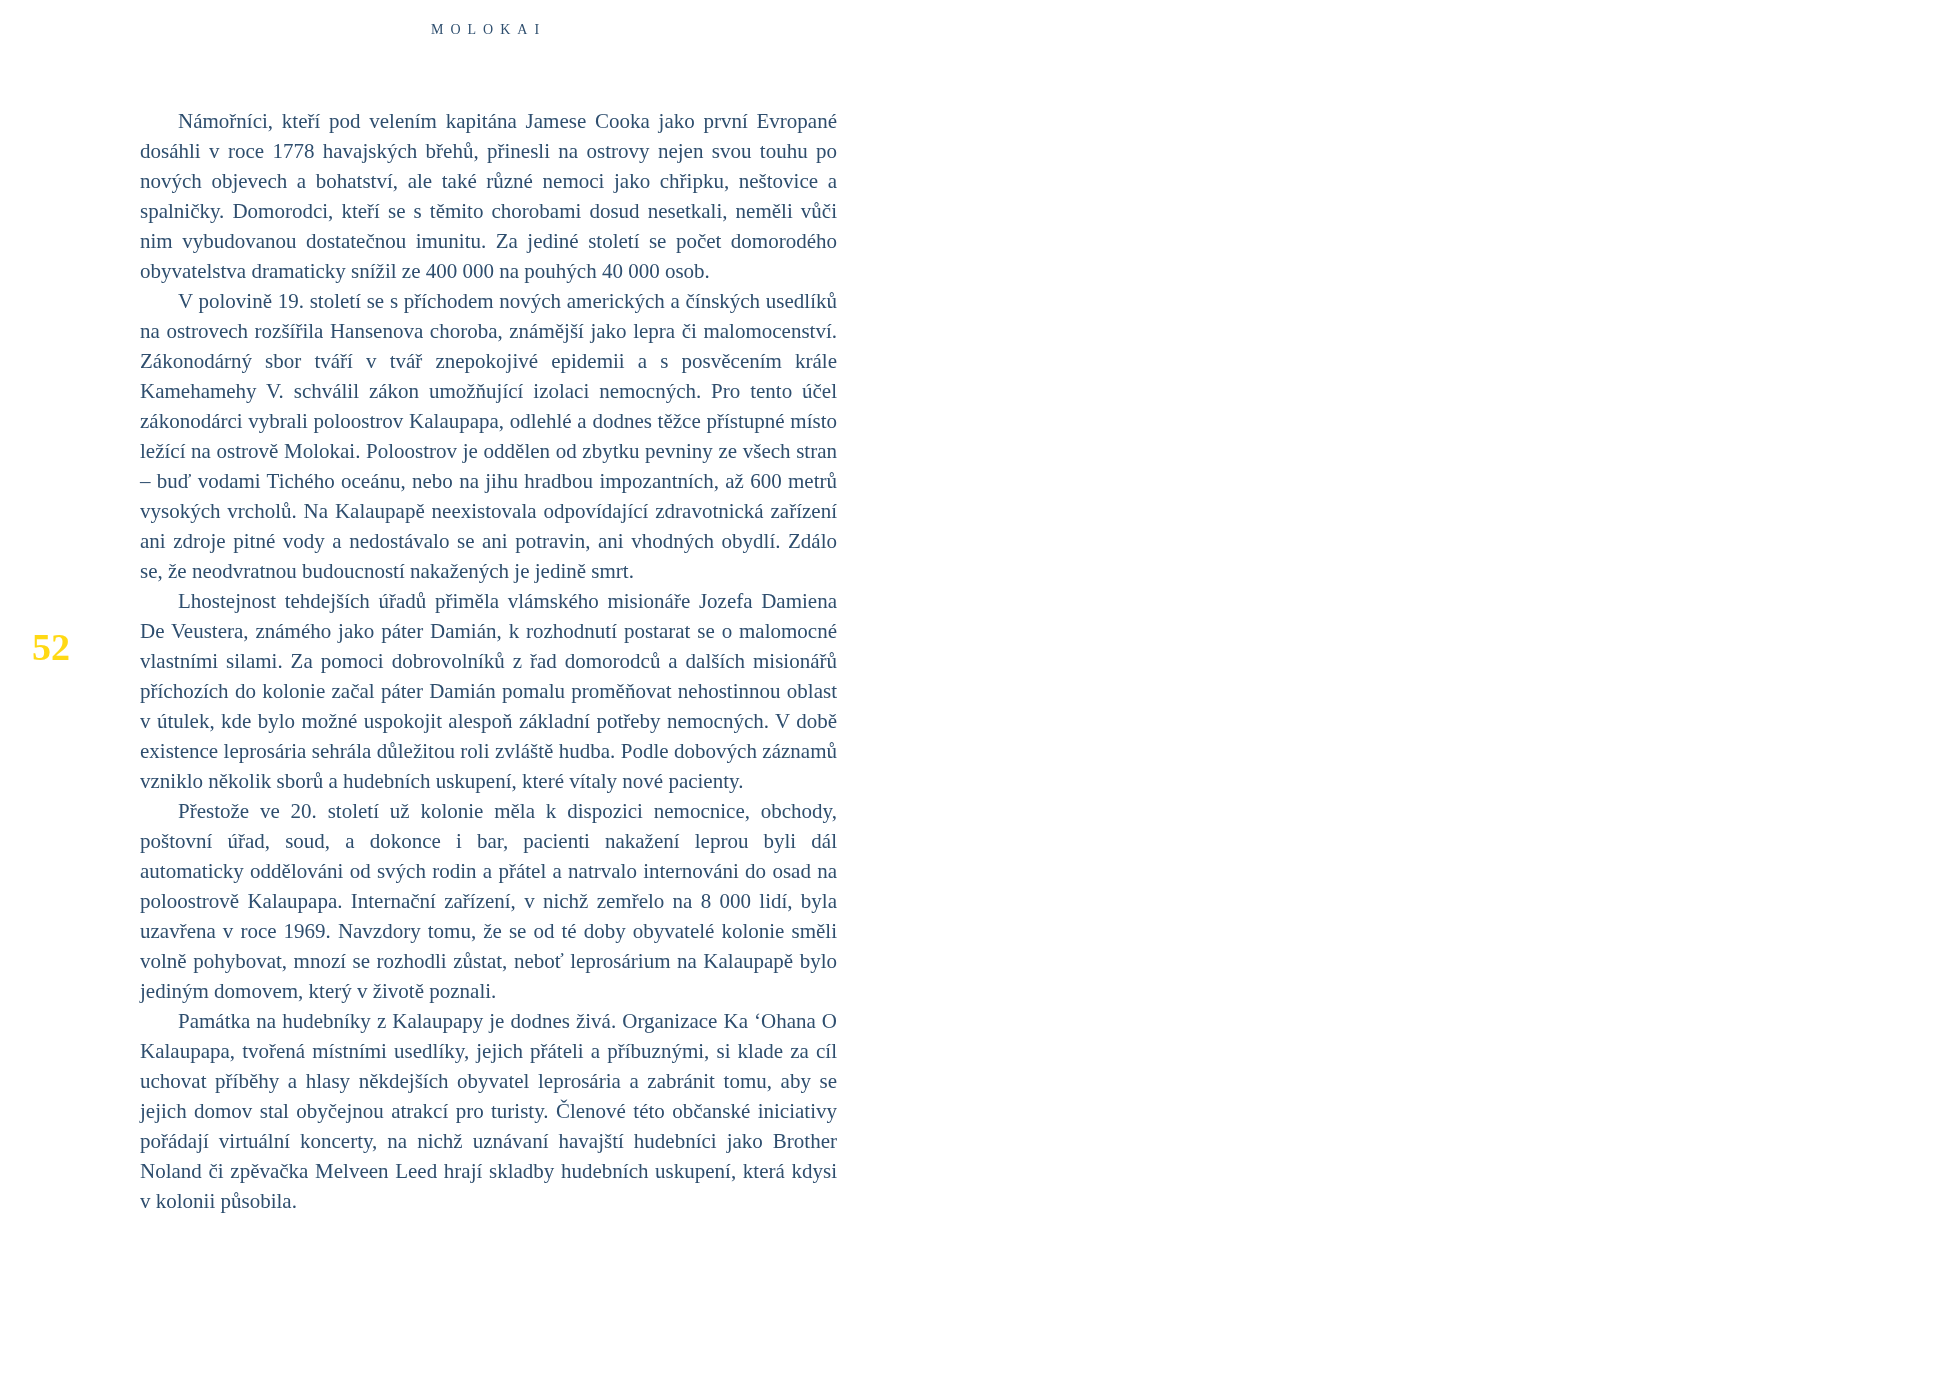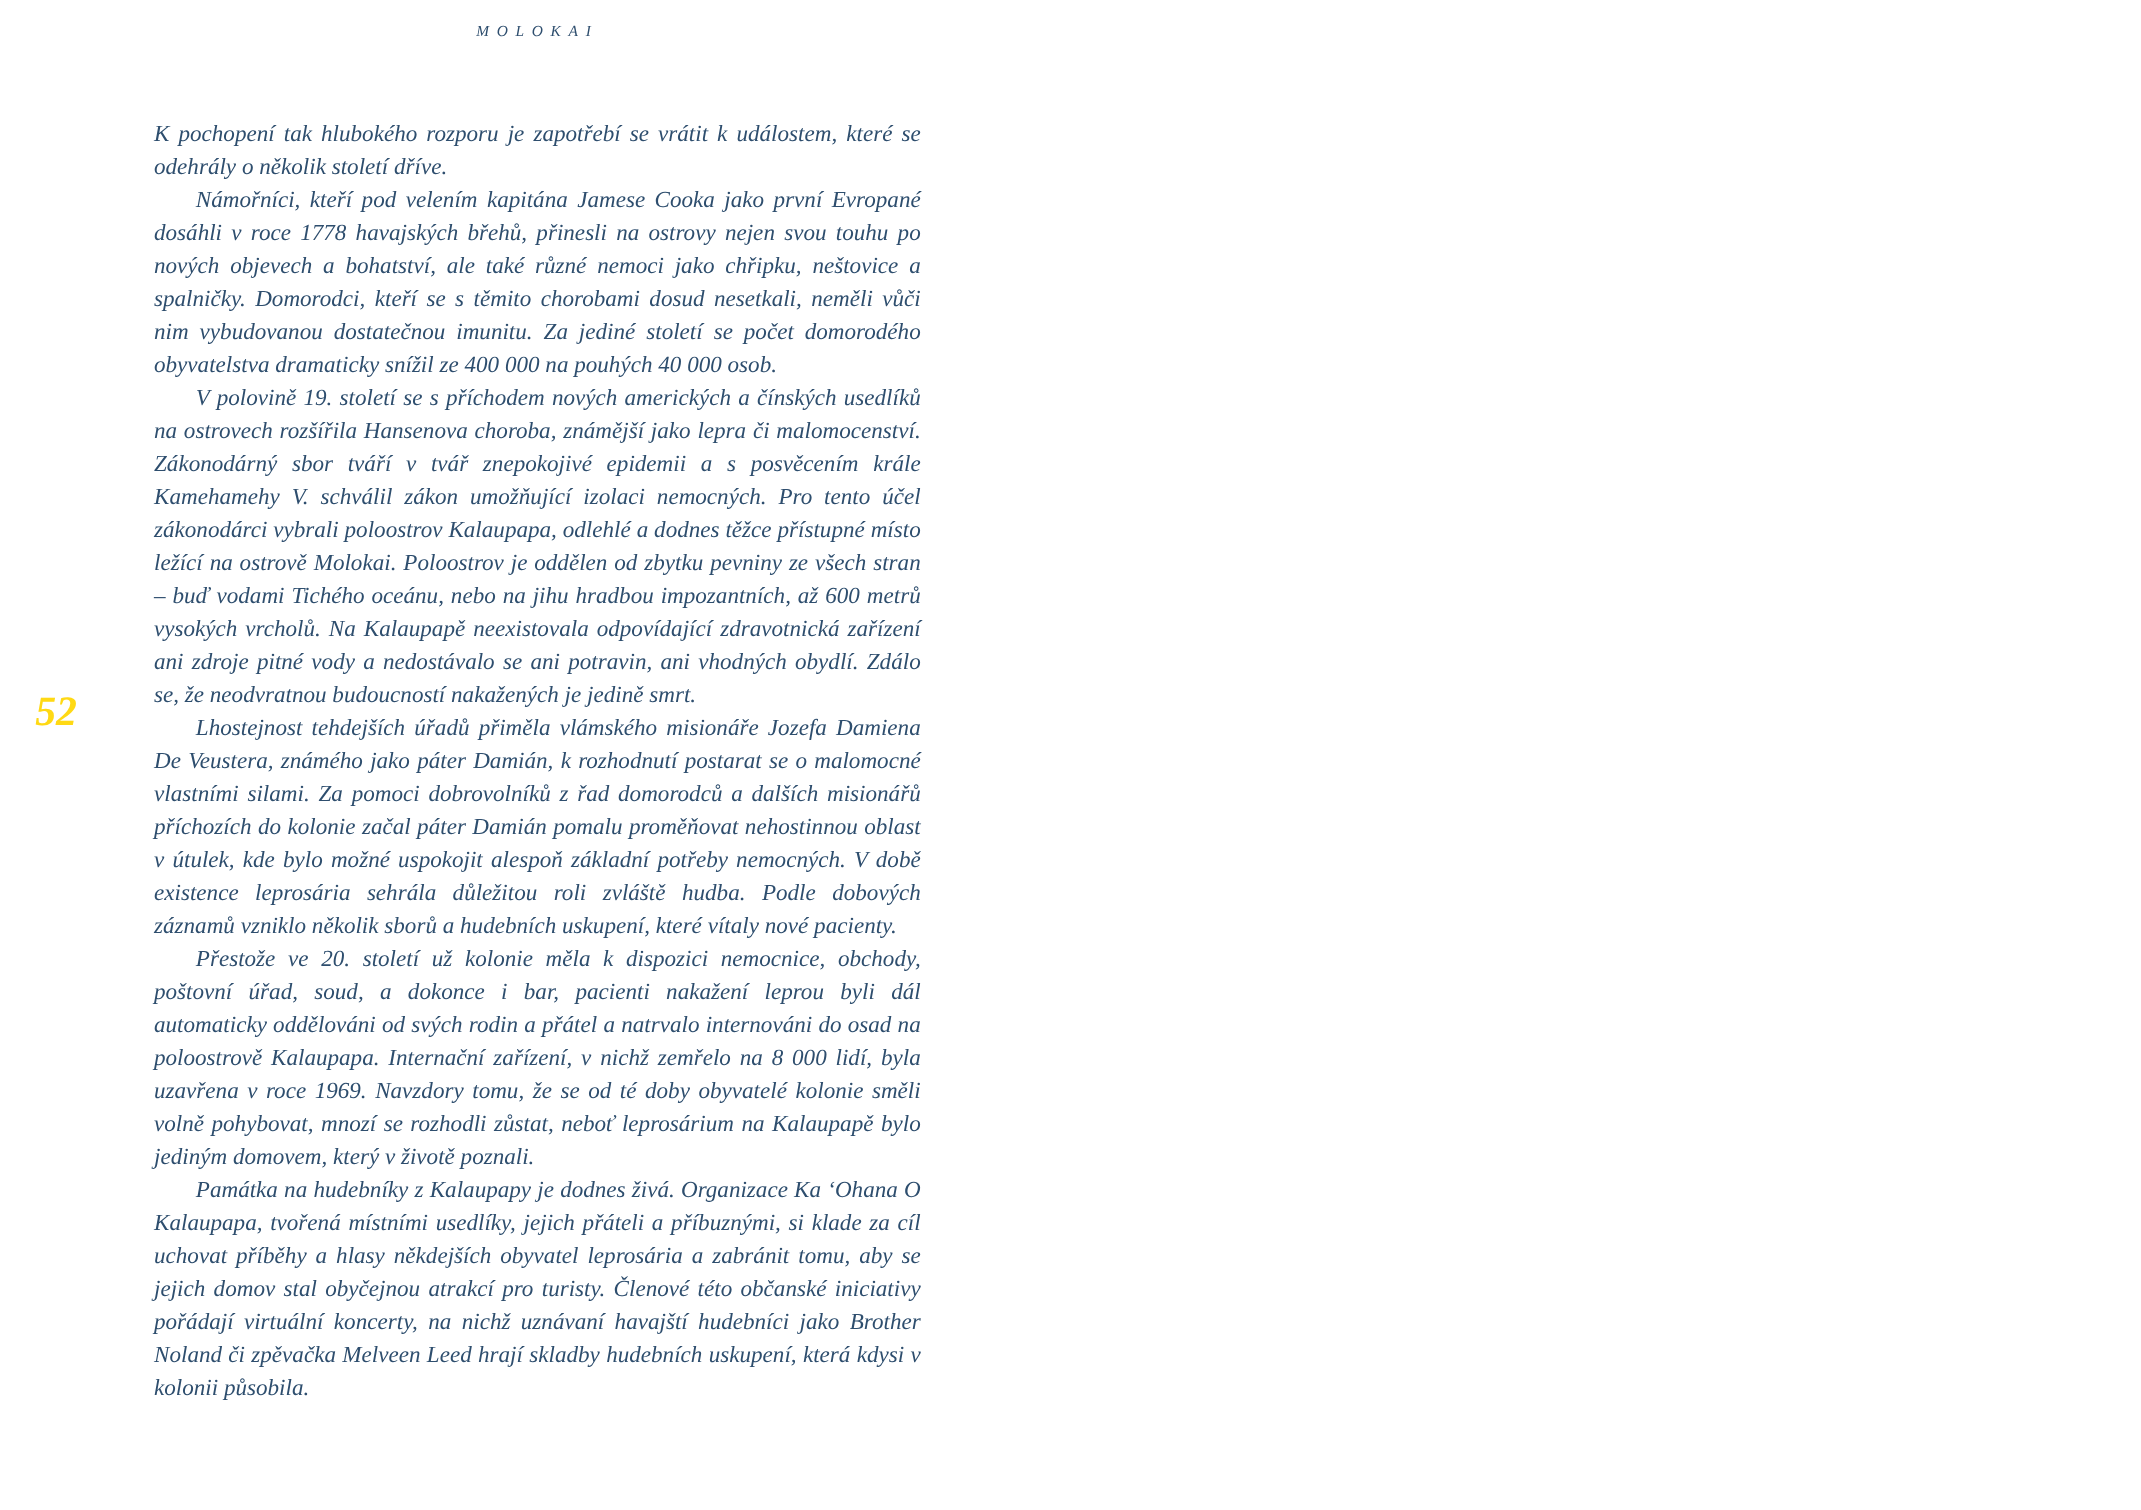--- a/index.html
+++ b/index.html
@@ -9,21 +9,21 @@
   }
   html,body{margin:0;padding:0;}
   body{
     width:1946px;height:1373px;
     position:relative;
     background:var(--color-background);
     color:var(--color-text);
     font-family:"Liberation Serif", serif;
     overflow:hidden;
   }
-  .page{position:absolute;top:0;height:1306px;width:973px;font-style:italic;}
+  .page{position:absolute;top:0;height:1306px;width:973px;}
   .page-left{left:0;}
   .page-right{left:973px;}
 
   .running-head{
     position:absolute;top:22px;width:697px;
     text-align:center;
     font-size:14px;
     letter-spacing:0.5em;
     color:var(--color-text);
   }
@@ -53,21 +53,20 @@
   }
   .textcol p.indent{text-indent:38px;}
 </style>
 </head>
 <body>
 
 <section class="page page-left">
   <div class="running-head" id="head-left">MOLOKAI</div>
   <div class="folio" id="folio-left">52</div>
   <div class="textcol" id="col-left">
-      <p lang="cs">K pochopení tak hlubokého rozporu je zapotřebí se vrátit k událostem, které se odehrály o několik století dříve.</p>
       <p lang="cs" class="indent">Námořníci, kteří pod velením kapitána Jamese Cooka jako první Evropané dosáhli v roce 1778 havajských břehů, přinesli na ostrovy nejen svou touhu po nových objevech a bohatství, ale také různé nemoci jako chřipku, neštovice a spalničky. Domorodci, kteří se s těmito chorobami dosud nesetkali, neměli vůči nim vybudovanou dostatečnou imunitu. Za jediné století se počet domorodého obyvatelstva dramaticky snížil ze 400 000 na pouhých 40 000 osob.</p>
       <p lang="cs" class="indent">V polovině 19. století se s příchodem nových amerických a čínských usedlíků na ostrovech rozšířila Hansenova choroba, známější jako lepra či malomocenství. Zákonodárný sbor tváří v tvář znepokojivé epidemii a s posvěcením krále Kamehamehy V. schválil zákon umožňující izolaci nemocných. Pro tento účel zákonodárci vybrali poloostrov Kalaupapa, odlehlé a dodnes těžce přístupné místo ležící na ostrově Molokai. Poloostrov je oddělen od zbytku pevniny ze všech stran – buď vodami Tichého oceánu, nebo na jihu hradbou impozantních, až 600 metrů vysokých vrcholů. Na Kalaupapě neexistovala odpovídající zdravotnická zařízení ani zdroje pitné vody a nedostávalo se ani potravin, ani vhodných obydlí. Zdálo se, že neodvratnou budoucností nakažených je jedině smrt.</p>
       <p lang="cs" class="indent">Lhostejnost tehdejších úřadů přiměla vlámského misionáře Jozefa Damiena De Veustera, známého jako páter Damián, k rozhodnutí postarat se o malomocné vlastními silami. Za pomoci dobrovolníků z řad domorodců a dalších misionářů příchozích do kolonie začal páter Damián pomalu proměňovat nehostinnou oblast v útulek, kde bylo možné uspokojit alespoň základní potřeby nemocných. V době existence leprosária sehrála důležitou roli zvláště hudba. Podle dobových záznamů vzniklo několik sborů a hudebních uskupení, které vítaly nové pacienty.</p>
       <p lang="cs" class="indent">Přestože ve 20. století už kolonie měla k dispozici nemocnice, obchody, poštovní úřad, soud, a dokonce i bar, pacienti nakažení leprou byli dál automaticky oddělováni od svých rodin a přátel a natrvalo internováni do osad na poloostrově Kalaupapa. Internační zařízení, v nichž zemřelo na 8 000 lidí, byla uzavřena v roce 1969. Navzdory tomu, že se od té doby obyvatelé kolonie směli volně pohybovat, mnozí se rozhodli zůstat, neboť leprosárium na Kalaupapě bylo jediným domovem, který v životě poznali.</p>
       <p lang="cs" class="indent">Památka na hudebníky z Kalaupapy je dodnes živá. Organizace Ka ‘Ohana O Kalaupapa, tvořená místními usedlíky, jejich přáteli a příbuznými, si klade za cíl uchovat příběhy a hlasy někdejších obyvatel leprosária a zabránit tomu, aby se jejich domov stal obyčejnou atrakcí pro turisty. Členové této občanské iniciativy pořádají virtuální koncerty, na nichž uznávaní havajští hudebníci jako Brother Noland či zpěvačka Melveen Leed hrají skladby hudebních uskupení, která kdysi v kolonii působila.</p>
     </div>
 </section>
 
 <section class="page page-right">
   

